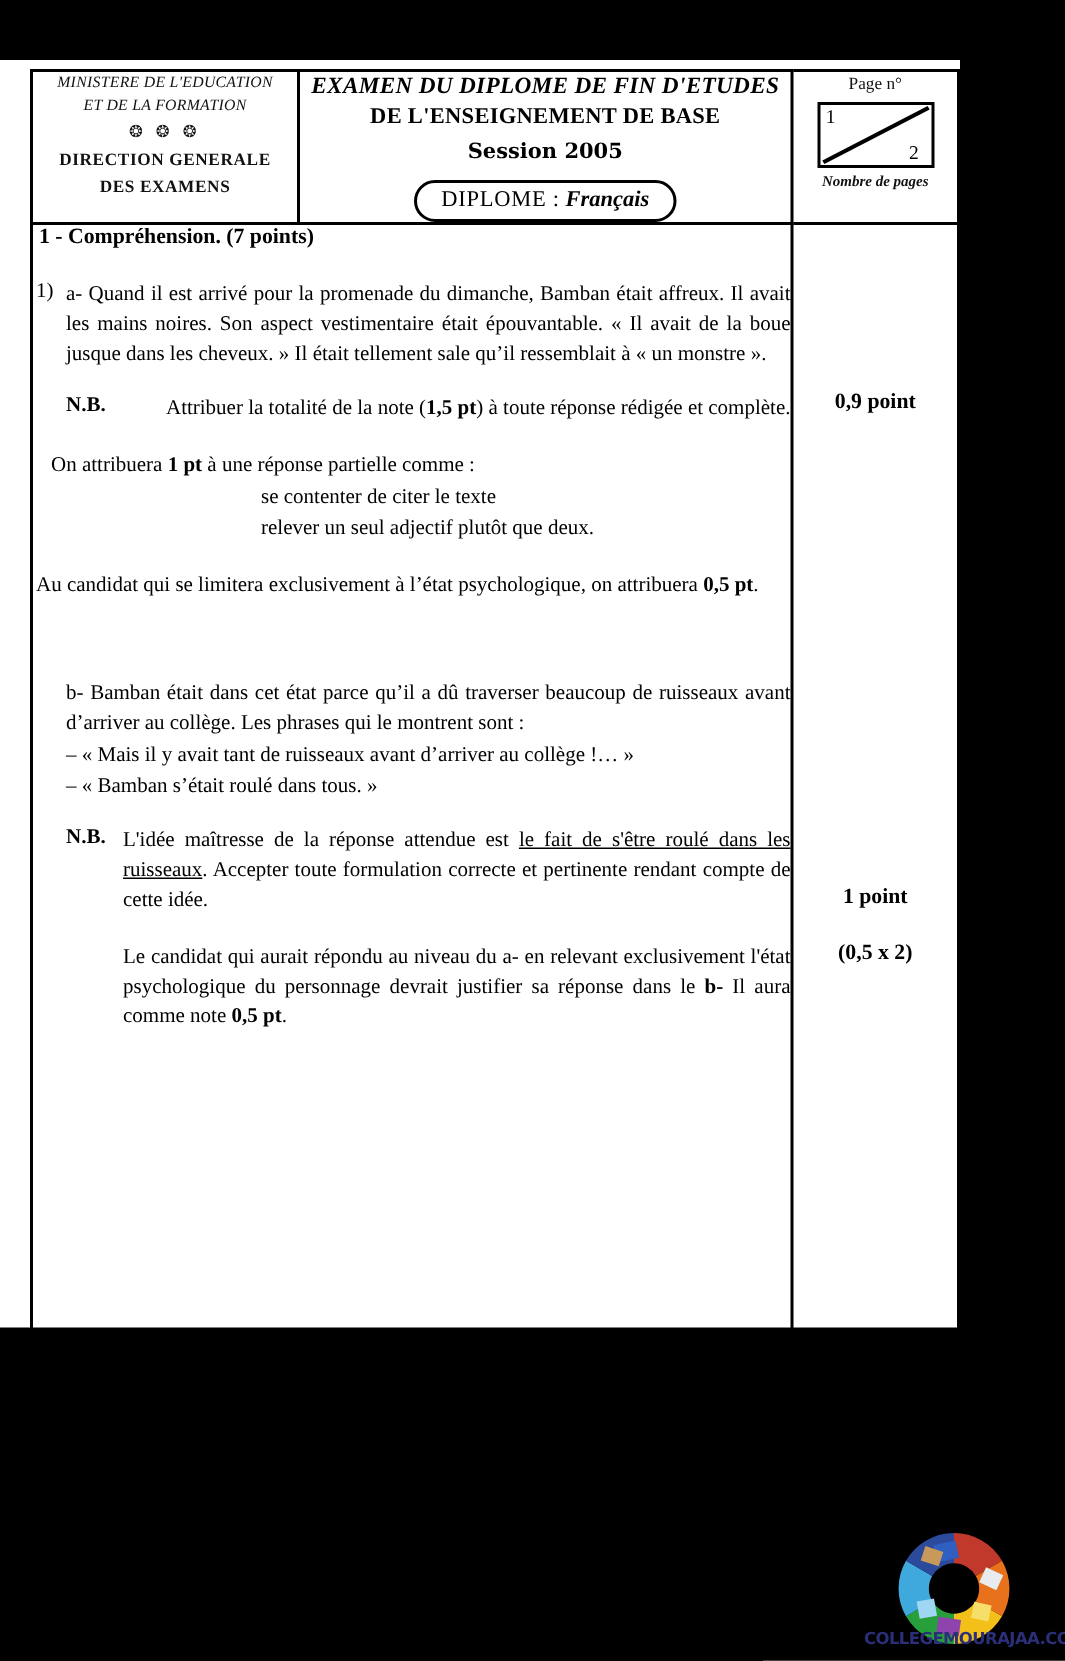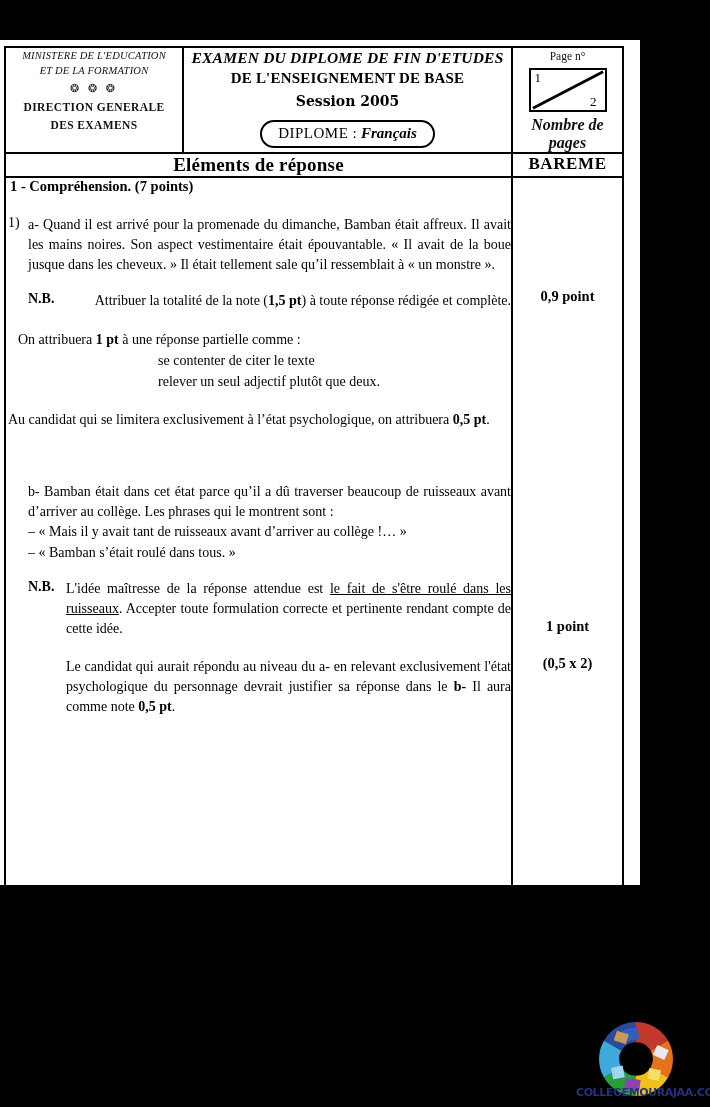--- a/index.html
+++ b/index.html
@@ -11,21 +11,21 @@
     overflow: hidden;
   }
   #page {
     position: absolute;
     left: 0; top: 40px;
     width: 640px; height: 845px;
     background: #ffffff;
   }
   table.doc {
     position: absolute;
-    left: 4px; top: 6px;
+    left: 20px; top: 6px;
     width: 620px;
     border-collapse: collapse;
     table-layout: fixed;
     padding-left: 11px;
   }
   table.doc td {
     border: 2px solid #000;
     vertical-align: top;
     padding: 0;
   }
@@ -93,21 +93,21 @@
   .pg-box .n1 {
     position: absolute; left: 4px; top: 0px;
     font-size: 13px;
   }
   .pg-box .n2 {
     position: absolute; right: 8px; bottom: 0px;
     font-size: 13px;
   }
   .pg-foot {
     font-style: italic; font-weight: bold;
-    font-size: 16px; margin-top: 4px; color: #111;
+    font-size: 10px; margin-top: 4px; color: #111;
   }
   
   .cell-title {
     text-align: center;
     padding: 13px 4px 14px;
   }
   .title-text {
     font-size: 19px; font-weight: bold;
     letter-spacing: .2px;
   }
@@ -228,26 +228,20 @@
             <svg class="diag" viewBox="0 0 78 44" preserveAspectRatio="none">
               <line x1="2" y1="42" x2="76" y2="2" stroke="#000" stroke-width="3"></line>
             </svg>
             <span class="n1">1</span>
             <span class="n2">2</span>
           </div>
           <div class="pg-foot">Nombre de pages</div>
         </td>
       </tr>
 
-      <tr>
-        <td class="cell-title" colspan="2">
-          <span class="title-text">Eléments de réponse</span>
-        </td>
-        <td class="cell-bareme">BAREME</td>
-      </tr>
 
       <tr>
         <td class="cell-body" colspan="2">
 
           <div class="sec-title">1 - Compréhension. (7 points)</div>
 
           <div class="qblock">
             <div class="qnum">1)</div>
             <div class="qbody">
               <p class="j">a- Quand il est arrivé pour la promenade du dimanche, Bamban était affreux. Il avait les mains noires. Son aspect vestimentaire était épouvantable. « Il avait de la boue jusque dans les cheveux. » Il était tellement sale qu’il ressemblait à « un monstre ».</p>

